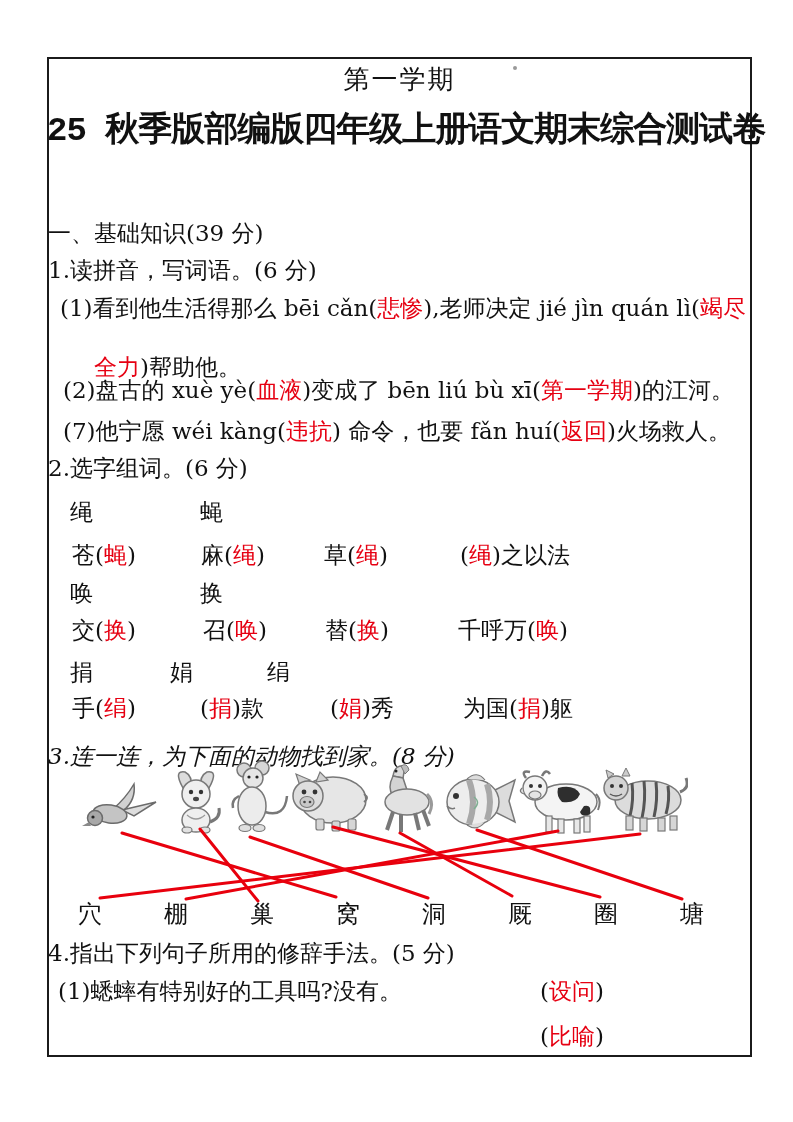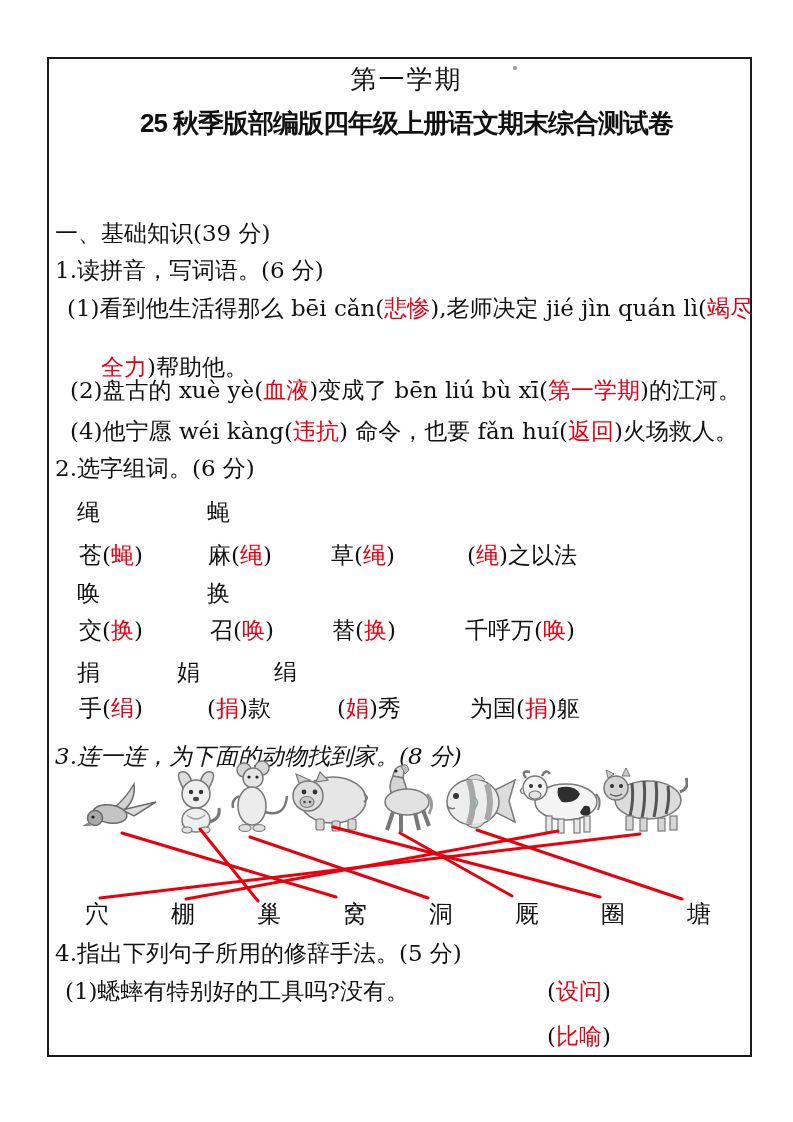--- a/index.html
+++ b/index.html
@@ -1,24 +1,24 @@
 <!DOCTYPE html>
 <html style="--accent-red: #e60012;"><head>
 <meta charset="utf-8">
 <style>
   html,body{margin:0;padding:0;background:#ffffff;}
   .page{position:relative;width:793px;height:1122px;background:#fff;overflow:hidden;
         font-family:"DejaVu Serif","Liberation Serif",serif;color:#111;}
   .sheet-border{position:absolute;left:47px;top:57px;width:701px;height:996px;
         border:2px solid #1b1b1b;background:#fff;}
-  .abs{position:absolute;white-space:nowrap;padding-left:7px;}
+  .abs{position:absolute;white-space:nowrap;}
   .center{left:47px;width:705px;text-align:center;}
   .semester{top:62px;font-size:26px;letter-spacing:2px;}
-  .main-title{top:106px;font-size:26px;font-weight:bold;
-        font-family:Liberation Sans, sans-serif;letter-spacing:-1px;}
+  .main-title{top:106px;font-size:34px;font-weight:bold;
+        font-family:Liberation Mono, monospace;letter-spacing:-1px;}
   .meta{top:173px;font-size:21px;font-weight:bold;}
   .body-line{font-size:23px;line-height:30px;}
   .red{color:var(--accent-red,#e60012);}
   .homes span{position:absolute;font-size:24px;}
   .animal{position:absolute;}
   svg.overlay{position:absolute;left:0;top:0;pointer-events:none;}
   .stray{position:absolute;width:4px;height:4px;background:#9a9a9a;border-radius:50%;}
 </style>
 </head>
 <body>
@@ -29,21 +29,21 @@
 
   <div class="abs center semester">第一学期</div>
   <div class="abs center main-title">25 秋季版部编版四年级上册语文期末综合测试卷</div>
 
   <div class="abs body-line" style="left:48px;top:218px;">一、基础知识(39 分)</div>
 
   <div class="abs body-line" style="left:48px;top:255px;">1.读拼音，写词语。(6 分)</div>
   <div class="abs body-line" style="left:60px;top:293px;"><span>(1)看到他生活得那么 bēi cǎn(</span><span class="red">悲惨</span><span>),老师决定 jié jìn quán lì(</span><span class="red">竭尽</span></div>
   <div class="abs body-line" style="left:94px;top:352px;"><span class="red">全力</span><span>)帮助他。</span></div>
   <div class="abs body-line" style="left:63px;top:375px;"><span>(2)盘古的 xuè yè(</span><span class="red">血液</span><span>)变成了 bēn liú bù xī(</span><span class="red">第一学期</span><span>)的江河。</span></div>
-  <div class="abs body-line" style="left:63px;top:416px;"><span>(4)他宁愿 wéi kàng(</span><span class="red">违抗</span><span>) 命令，也要 fǎn huí(</span><span class="red">返回</span><span>)火场救人。</span></div>
+  <div class="abs body-line" style="left:63px;top:416px;"><span>(7)他宁愿 wéi kàng(</span><span class="red">违抗</span><span>) 命令，也要 fǎn huí(</span><span class="red">返回</span><span>)火场救人。</span></div>
 
   <div class="abs body-line" style="left:48px;top:453px;">2.选字组词。(6 分)</div>
 
   <div class="abs body-line" style="left:70px;top:497px;">绳</div>
   <div class="abs body-line" style="left:200px;top:497px;">蝇</div>
   <div class="abs body-line" style="left:72px;top:540px;"><span>苍(</span><span class="red">蝇</span><span>)</span></div>
   <div class="abs body-line" style="left:201px;top:540px;"><span>麻(</span><span class="red">绳</span><span>)</span></div>
   <div class="abs body-line" style="left:324px;top:540px;"><span>草(</span><span class="red">绳</span><span>)</span></div>
   <div class="abs body-line" style="left:460px;top:540px;"><span>(</span><span class="red">绳</span><span>)之以法</span></div>
 

